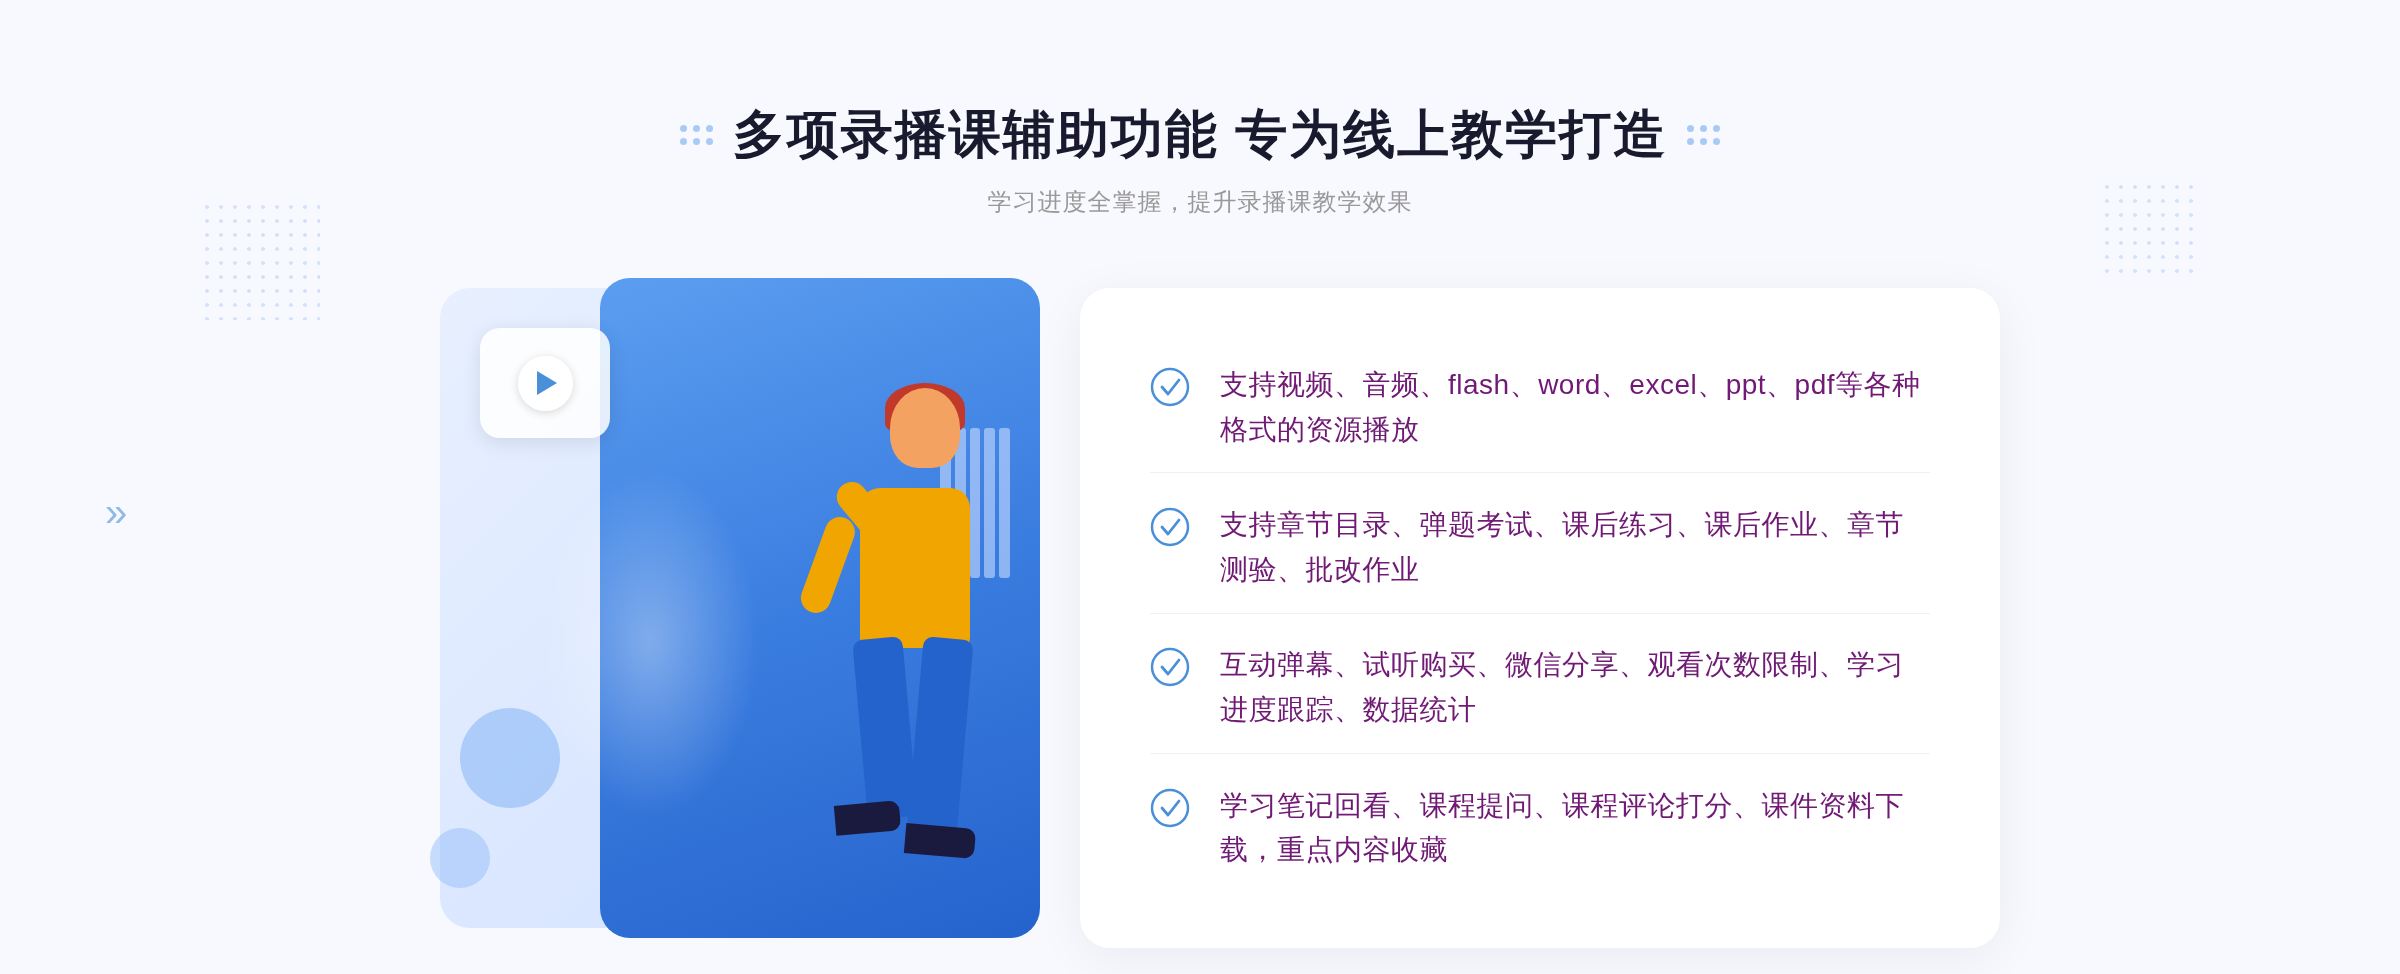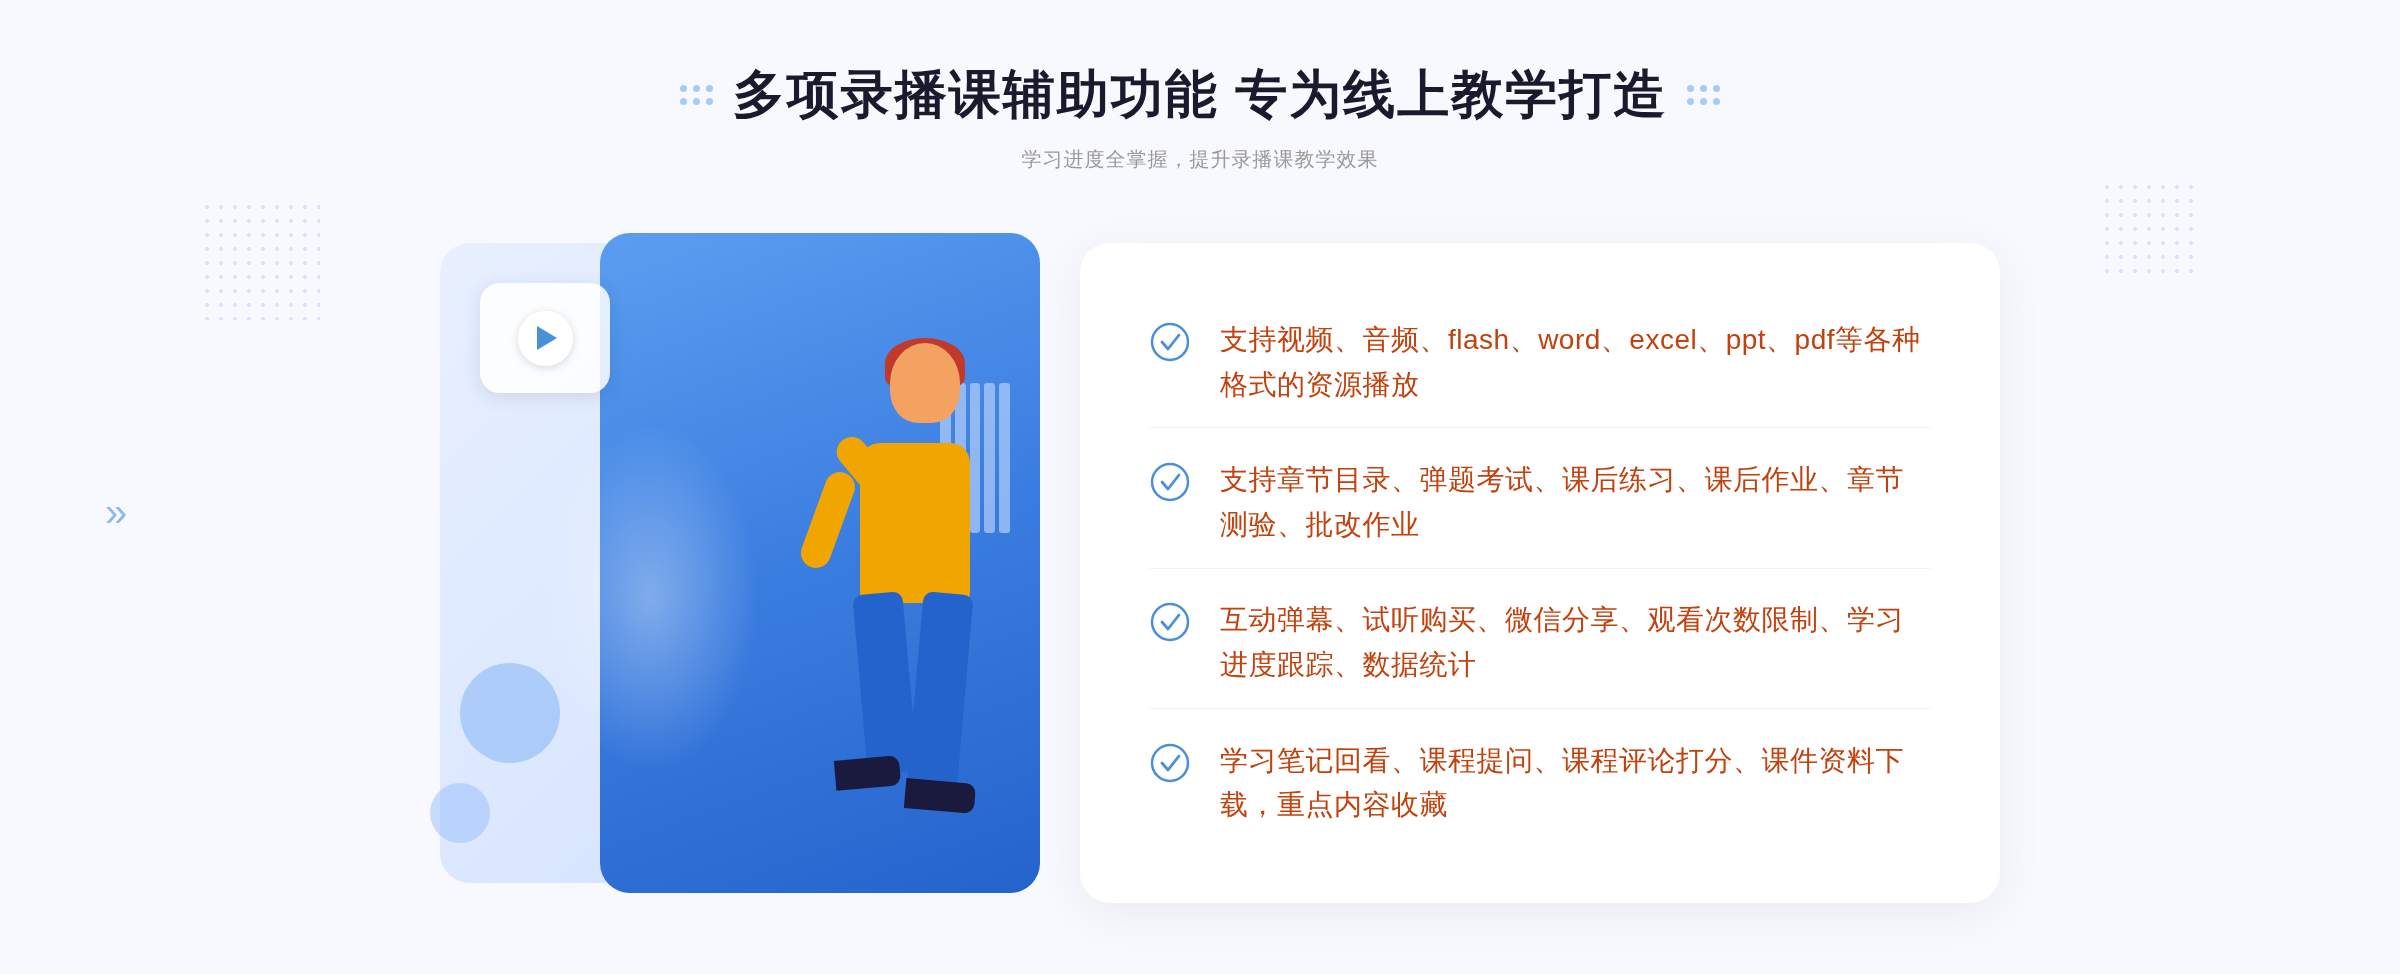--- a/index.html
+++ b/index.html
@@ -67,32 +67,33 @@
       text-align: center;
       margin-bottom: 50px;
       position: relative;
     }
 
     .title-decorators {
       display: flex;
       align-items: center;
       justify-content: center;
       gap: 20px;
+      margin-top: 40px;
     }
 
     .main-title {
       font-size: 52px;
       font-weight: 700;
       color: #1a1a2e;
       letter-spacing: 2px;
     }
 
     .sub-title {
       margin-top: 16px;
-      font-size: 20px;
+      font-size: 24px;
       color: #999;
       letter-spacing: 1px;
     }
 
     
     .content-area {
       display: flex;
       width: 1600px;
       gap: 0;
       position: relative;
@@ -369,21 +370,21 @@
       margin-top: 4px;
     }
 
     .check-icon svg {
       width: 40px;
       height: 40px;
     }
 
     .feature-text {
       font-size: 28px;
-      color: #c2410c;
+      color: #701a75;
       line-height: 1.6;
       letter-spacing: 0.5px;
     }
 
     
     .deco-dots-grid {
       display: grid;
       grid-template-columns: repeat(3, 1fr);
       grid-template-rows: repeat(2, 1fr);
       gap: 6px;

